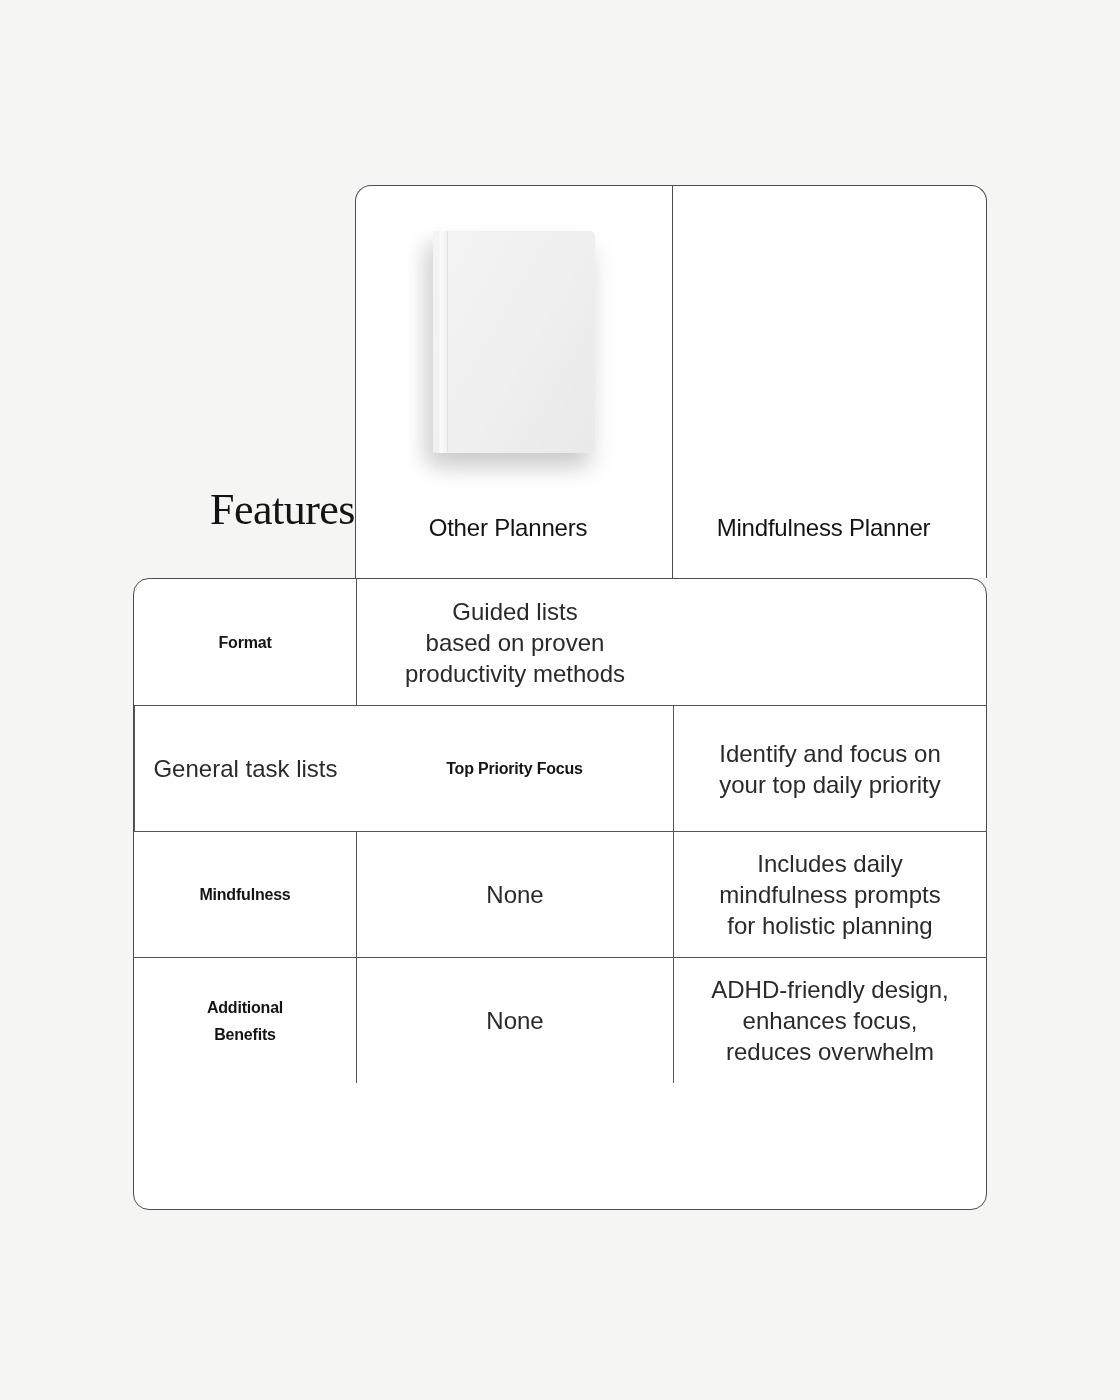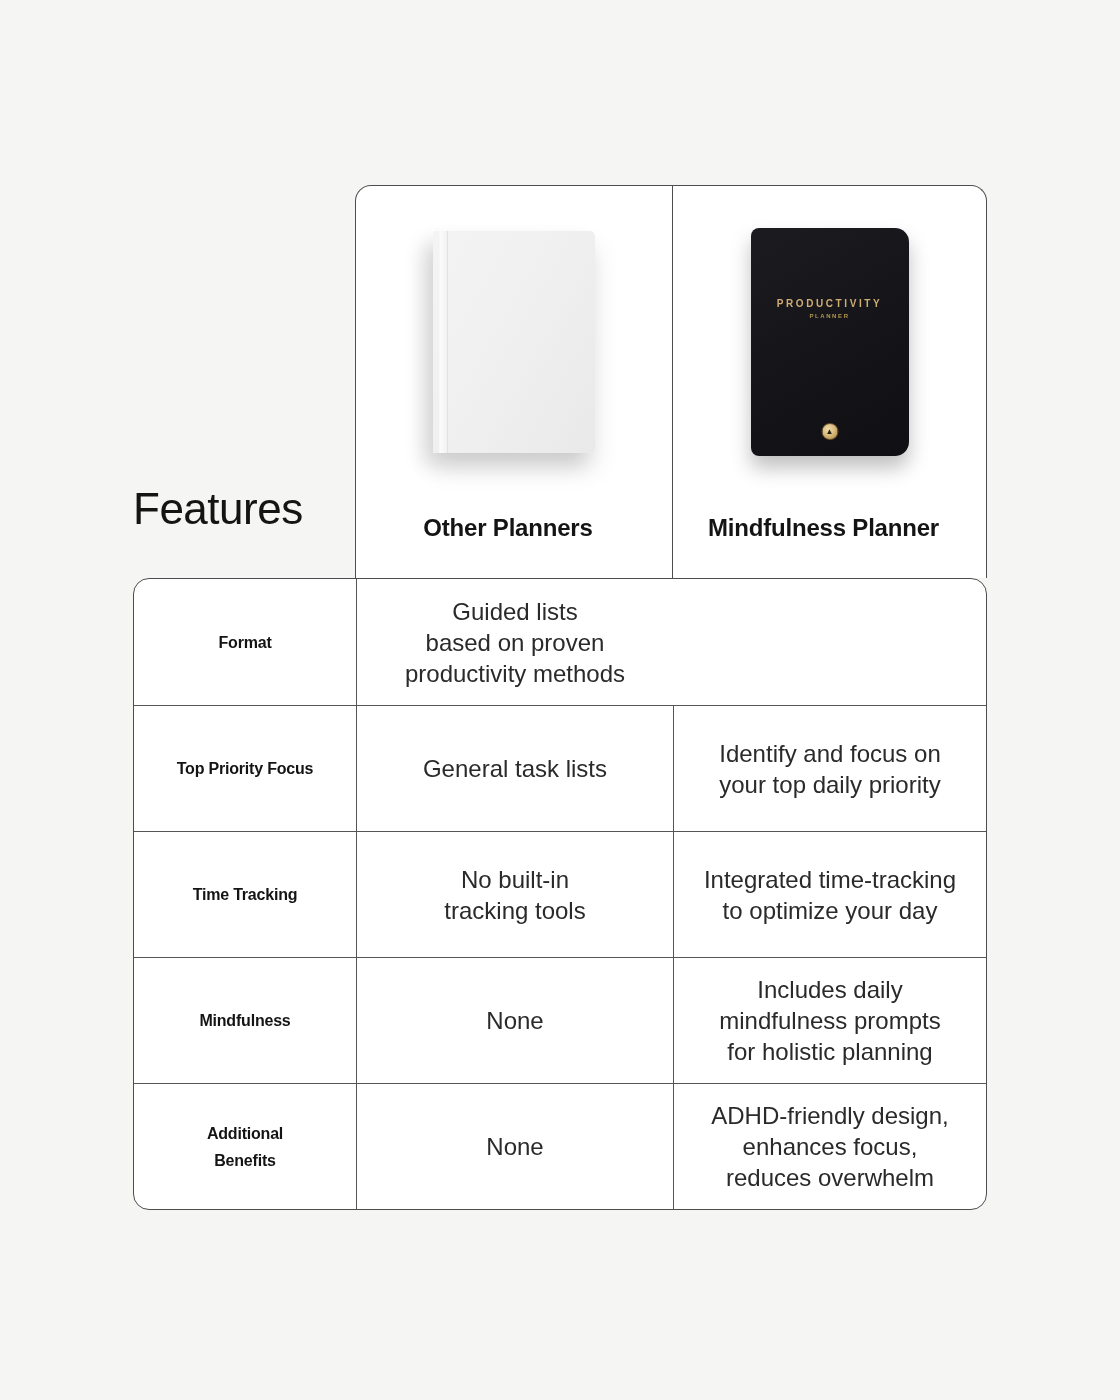--- a/index.html
+++ b/index.html
@@ -9,22 +9,22 @@
     font-family:"Liberation Sans", sans-serif;
     color:#1d1d1d;
     overflow:hidden;
   }
   .stage { position:relative; width:1120px; height:1400px; }
 
   
   .features-heading {
     position:absolute;
     left:133px; top:484px; width:222px;
-    text-align:left;
-    font-family:Liberation Sans, sans-serif;
+    text-align:right;
+    font-family:Liberation Serif, serif;
     font-weight:400;
     font-size:44px;
     letter-spacing:-0.5px;
     color:#141414;
   }
 
   
   .header-card {
     position:absolute;
     left:355px; top:185px; width:632px; height:393px;
@@ -37,21 +37,21 @@
   .hc-col {
     position:relative;
     width:317px; height:100%;
     display:flex; flex-direction:column; align-items:center;
   }
   .hc-col.first { border-right:1.5px solid #4d4d4d; }
   .hc-col.second { flex:1; }
   .hc-label {
     position:absolute; bottom:36px; left:0; right:12px;
     text-align:center;
-    font-size:24px; font-weight:700; letter-spacing:-0.2px;
+    font-size:24px; font-weight:400; letter-spacing:-0.2px;
     color:#141414;
   }
 
   
   .book-white {
     position:relative;
     margin-top:45px;
     width:162px; height:222px;
     background:linear-gradient(120deg,#f4f4f4 0%,#efefef 55%,#e9e9e9 100%);
     border-radius:2px 5px 5px 2px;
@@ -135,55 +135,41 @@
   <div class="header-card">
 
     <div class="hc-col first">
       <div class="book-white">
         <div class="spine"></div>
       </div>
       <div class="hc-label">Other Planners</div>
     </div>
 
     <div class="hc-col second">
-      <div class="book-black">
-        <div class="bb-title">PRODUCTIVITY</div>
-        <div class="bb-sub">PLANNER</div>
-        <div class="bb-emblem">
-          <span class="tri">▲</span>
-        </div>
-      </div>
       <div class="hc-label">Mindfulness Planner</div>
     </div>
 
   </div>
 
   <div class="comparison-table">
 
     <div class="t-row">
       <div class="cell feature">Format</div>
       <div class="cell">Guided lists
 based on proven
 productivity methods</div>
     </div>
 
     <div class="t-row">
+      <div class="cell">General task lists</div>
       <div class="cell feature">Top Priority Focus</div>
-      <div class="cell">General task lists</div>
       <div class="cell">Identify and focus on
 your top daily priority</div>
     </div>
 
-    <div class="t-row">
-      <div class="cell feature">Time Tracking</div>
-      <div class="cell">No built-in
-tracking tools</div>
-      <div class="cell">Integrated time-tracking
-to optimize your day</div>
-    </div>
 
     <div class="t-row">
       <div class="cell feature">Mindfulness</div>
       <div class="cell">None</div>
       <div class="cell">Includes daily
 mindfulness prompts
 for holistic planning</div>
     </div>
 
     <div class="t-row">

